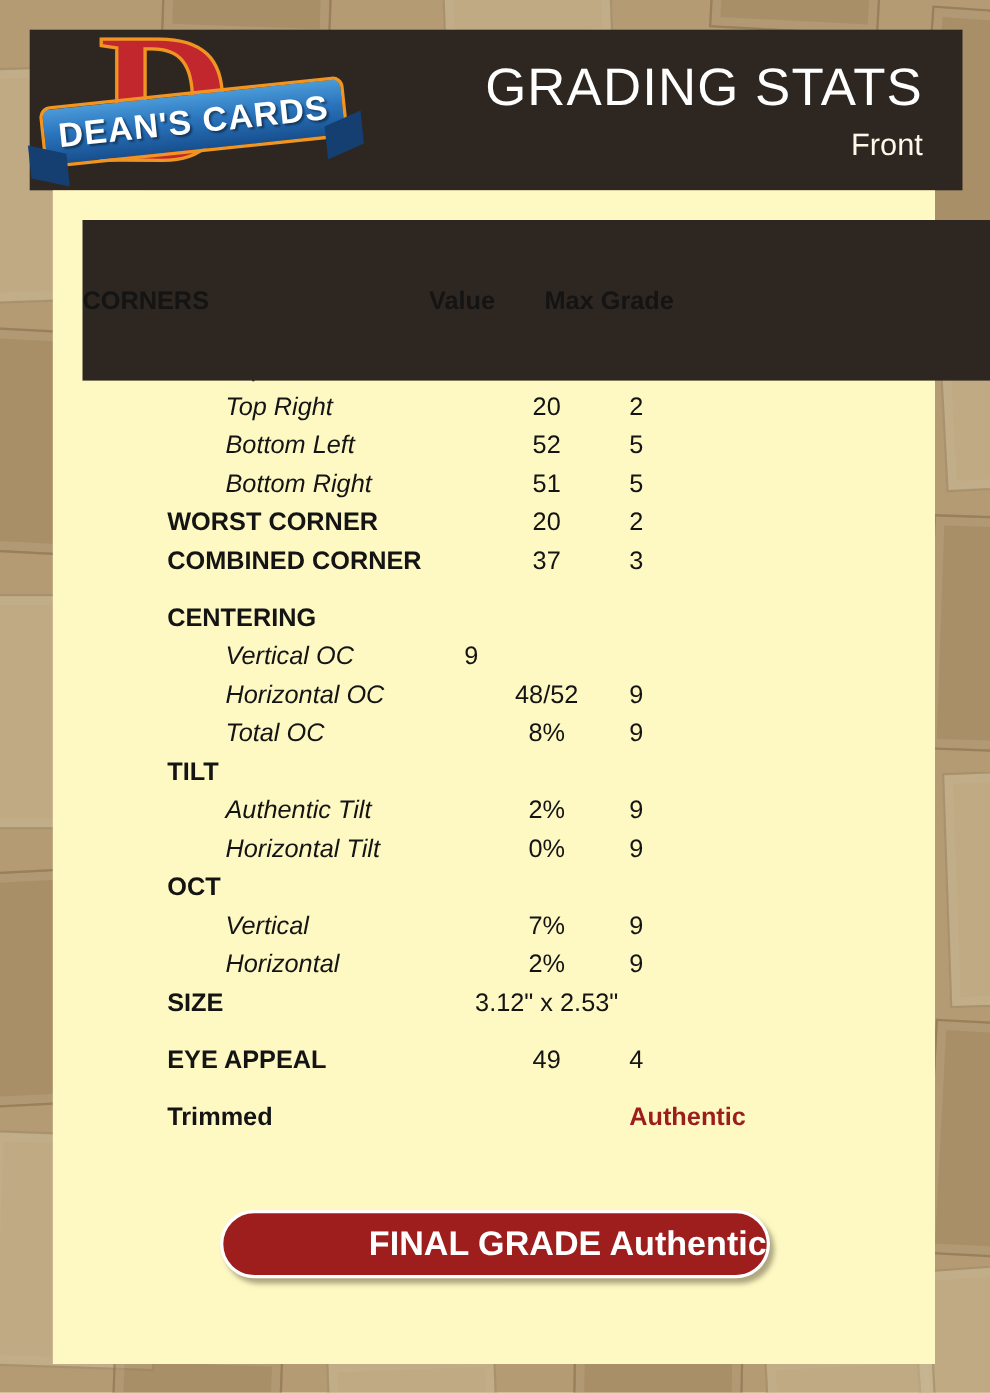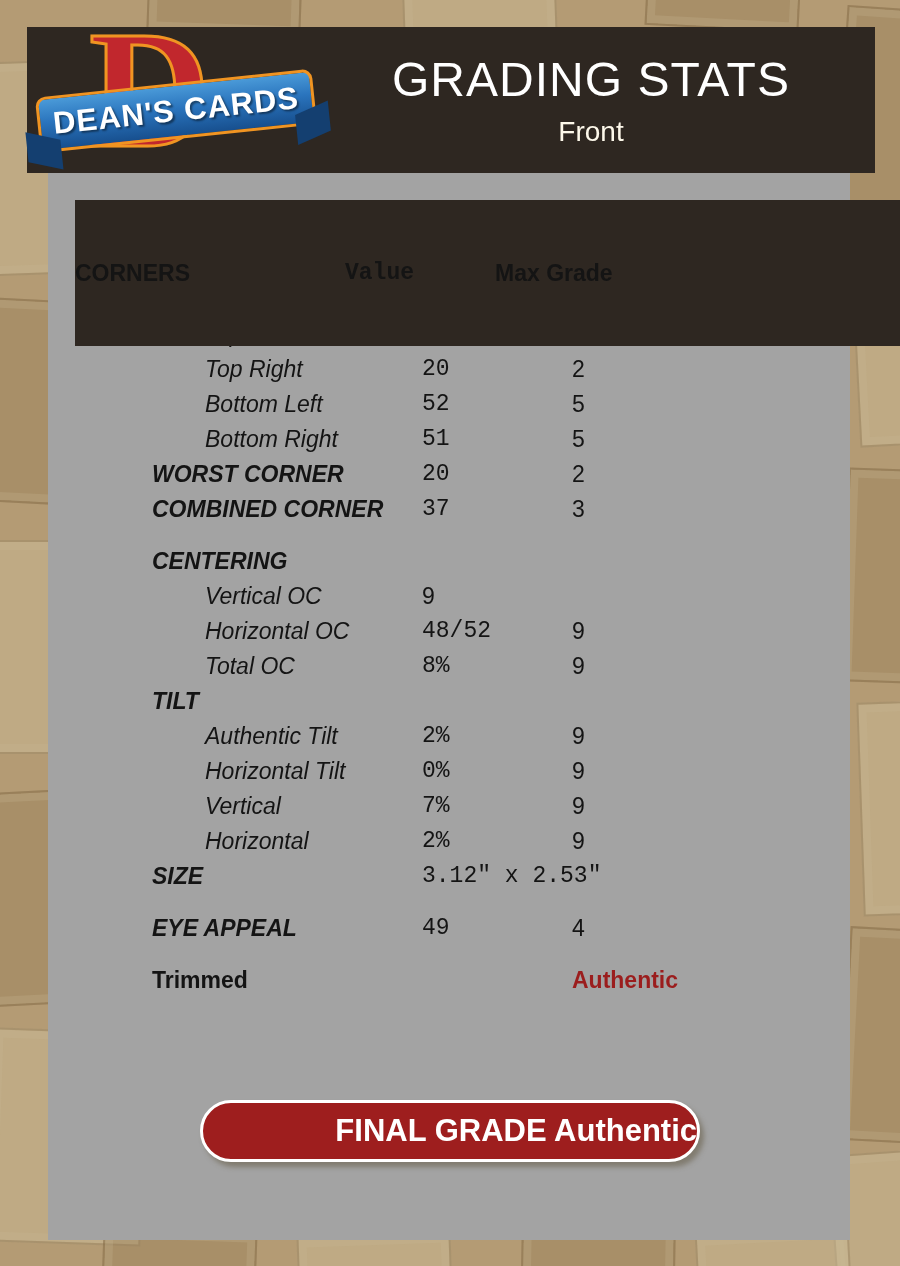--- a/index.html
+++ b/index.html
@@ -36,39 +36,39 @@
   }
   .logo-ribbon:before,.logo-ribbon:after{
     content:"";position:absolute;width:34px;height:30px;background:#143f70;z-index:-1;
   }
   .logo-ribbon:before{left:-16px;bottom:-16px;transform:skewY(18deg);}
   .logo-ribbon:after{right:-16px;bottom:-16px;transform:skewY(-18deg);}
   .logo-ribbon span{
     color:#fff;font-weight:bold;font-size:31px;letter-spacing:1px;
     text-shadow:2px 2px 2px rgba(0,0,0,.45);white-space:nowrap;
   }
-  .header-text{flex:1;text-align:center;padding-right:20px;color:#fff;}
+  .header-text{flex:1;text-align:right;padding-right:36px;color:#fff;}
   .header-title{font-size:48px;line-height:52px;margin-top:6px;letter-spacing:1px;}
   .header-subtitle{font-size:28px;line-height:40px;color:#fdf8ea;margin-top:6px;}
 
   
   .panel{
     position:absolute;left:48px;top:173px;width:802px;height:1067px;
-    background:#a3a3a3;color:#141414;
+    background:#fef9c3;color:#141414;
   }
   .card-title{margin-top:37px;text-align:center;font-weight:bold;font-size:26px;line-height:30px;white-space:pre-wrap;}
   .card-serial{margin-top:5px;text-align:center;font-size:25px;line-height:30px;}
 
   .stats{margin-left:104px;margin-top:42px;}
   .row{display:grid;grid-template-columns:270px 150px 78px 160px;font-size:23px;line-height:35px;}
   .row .cell-label{white-space:nowrap;}
-  .row .cell-value{text-align:left;white-space:nowrap;font-family:Liberation Mono, monospace;}
+  .row .cell-value{text-align:center;white-space:nowrap;}
   .row .cell-max{text-align:left;white-space:nowrap;}
   .row.header .cell-label,.row.header .cell-value,.row.header .cell-max{font-weight:bold;}
-  .row.section .cell-label{font-weight:bold;font-style:italic;}
+  .row.section .cell-label{font-weight:bold;}
   .row.item .cell-label{padding-left:53px;font-style:italic;}
   .row.gap{height:17px;line-height:17px;}
   .row.trimmed .cell-label{font-weight:bold;}
   .row.trimmed .cell-max{font-weight:bold;color:#9b1d1d;}
 
   .final-grade{
     position:absolute;left:152px;top:927px;width:500px;height:62px;
     background:#9e1e1e;border:3px solid #ffffff;border-radius:31px;
     box-shadow:4px 5px 5px rgba(95,85,62,.5);
     display:flex;align-items:center;justify-content:flex-end;
@@ -181,20 +181,25 @@
       <div class="row item">
         <div class="cell-label">Authentic Tilt</div>
         <div class="cell-value">2%</div>
         <div class="cell-max">9</div>
       </div>
       <div class="row item">
         <div class="cell-label">Horizontal Tilt</div>
         <div class="cell-value">0%</div>
         <div class="cell-max">9</div>
       </div>
+      <div class="row section">
+        <div class="cell-label">OCT</div>
+        <div class="cell-value"></div>
+        <div class="cell-max"></div>
+      </div>
       <div class="row item">
         <div class="cell-label">Vertical</div>
         <div class="cell-value">7%</div>
         <div class="cell-max">9</div>
       </div>
       <div class="row item">
         <div class="cell-label">Horizontal</div>
         <div class="cell-value">2%</div>
         <div class="cell-max">9</div>
       </div>

